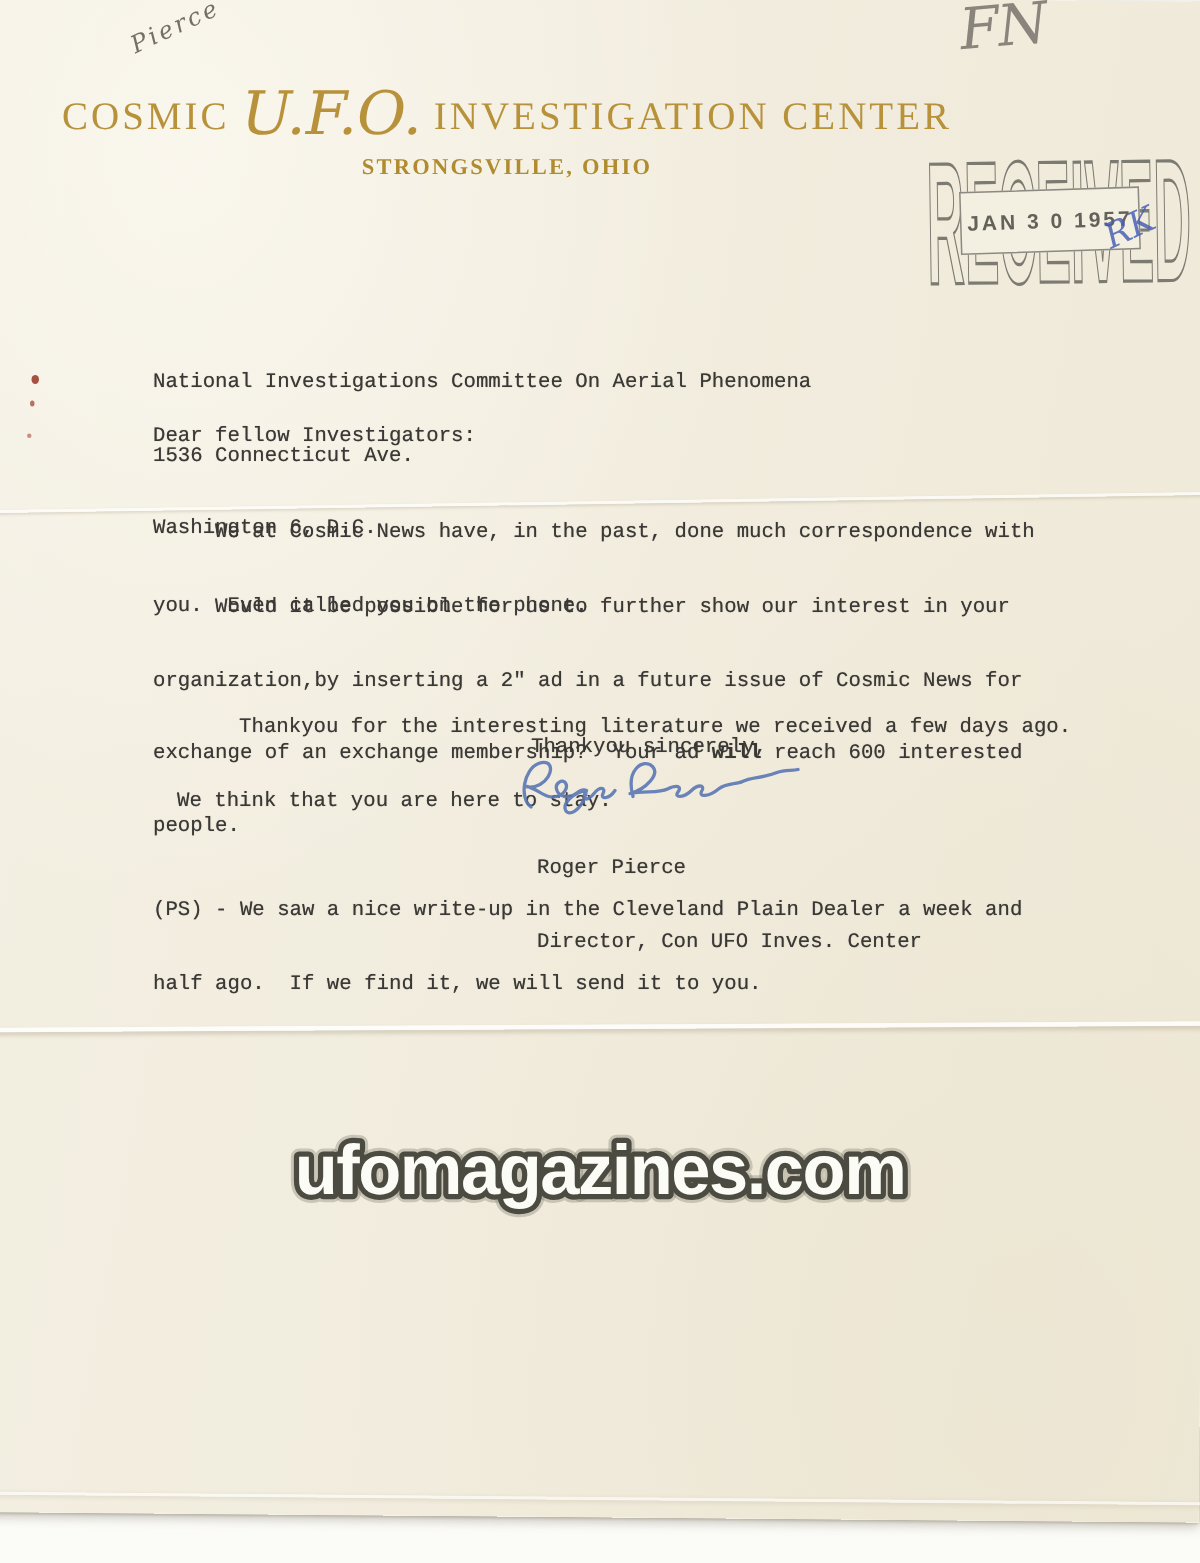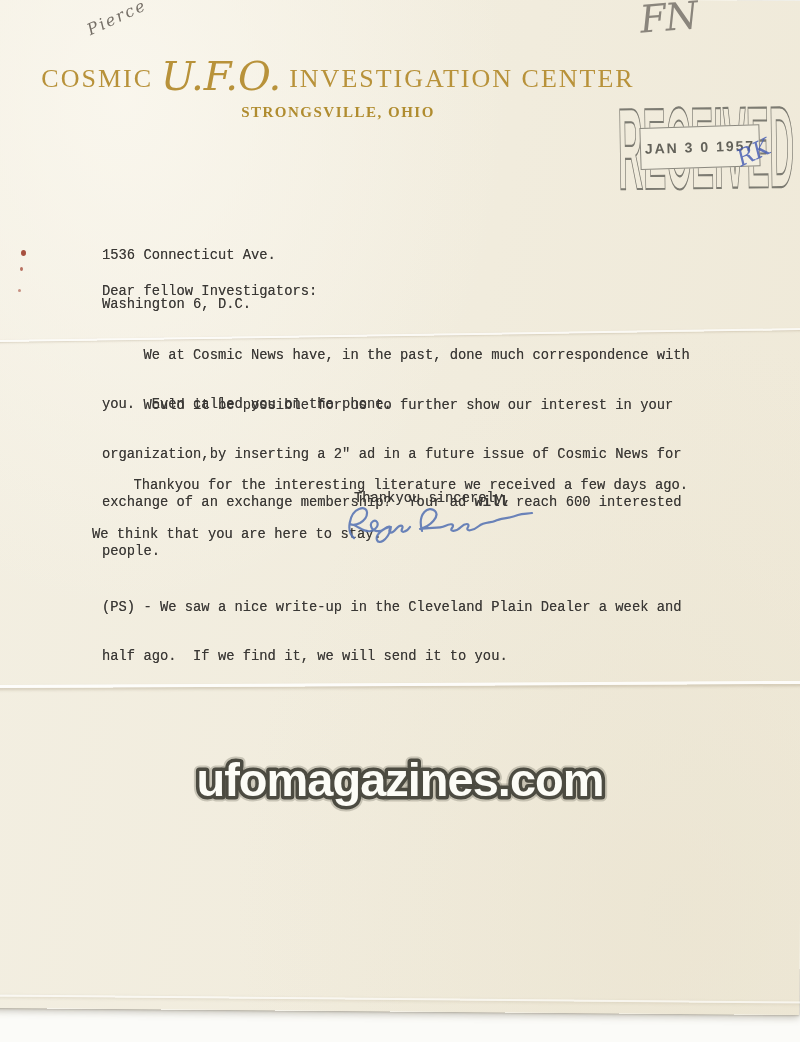--- a/index.html
+++ b/index.html
@@ -66,21 +66,21 @@
 
   
   .typed{position:absolute;font-family:"Liberation Mono",monospace;font-size:13.8px;
     line-height:16.15px;color:#3a3835;white-space:pre;
     text-shadow:0 0 0.5px rgba(58,56,53,0.65);}
   .typed .b{font-weight:bold;}
   .addr{left:102px;top:216px;}
   .salute{left:102px;top:284px;}
   .p1{left:102px;top:316px;}
   .p2{left:102px;top:366px;}
-  .p3{left:92px;top:446px;font-family:Liberation Mono, monospace;}
+  .p3{left:118px;top:446px;font-family:Liberation Mono, monospace;}
   .closing{left:354px;top:491px;}
   .signblock{left:358px;top:540px;}
   .ps{left:102px;top:568px;}
 
   
   .signature{position:absolute;left:342px;top:500px;width:195px;height:50px;}
 
   
   .watermark{position:absolute;left:170px;top:750px;width:460px;height:62px;}
 </style>
@@ -111,20 +111,21 @@
         <text x="2" y="43" font-family="Liberation Sans, sans-serif" font-weight="bold" font-size="58" textLength="176" lengthAdjust="spacingAndGlyphs" fill="none" stroke="#6c6b63" stroke-width="1.7" opacity="0.88" vector-effect="non-scaling-stroke">RECEIVED</text>
       </g>
     </svg>
     <div class="stamp-datebox">
       <span class="stamp-date">JAN 3 0 1957</span>
     </div>
     <span class="stamp-initials">RK</span>
   </div>
 
   <div class="typed addr">
+    <div>National Investigations Committee On Aerial Phenomena</div>
     <div>1536 Connecticut Ave.</div>
     <div>Washington 6, D.C.</div>
   </div>
 
   <div class="typed p1">
     <div>     We at Cosmic News have, in the past, done much correspondence with</div>
     <div>you.  Even called you on the phone.</div>
   </div>
 
   <div class="typed salute">Dear fellow Investigators:</div>
@@ -143,20 +144,24 @@
 
   <div class="typed closing">Thankyou sincerely,</div>
 
   <svg class="signature" viewBox="0 0 195 50">
     <g fill="none" stroke="#5b77b5" stroke-width="2.2" stroke-linecap="round" stroke-linejoin="round" opacity="0.9">
       <path d="M12 38 C4 32 7 13 17 9 C27 5 28 17 18 23 C14 25 10 25 8 24 C16 25 21 33 29 31 C34 30 37 25 35 22 C33 19 28 22 29 26 C30 31 37 33 42 29 C47 25 50 26 48 31 C45 40 37 45 35 40 C33 35 41 28 49 27 C45 33 49 35 54 29 C58 24 62 25 60 29 C58 33 64 33 68 27"></path>
       <path d="M80 31 C75 13 87 5 93 11 C98 16 89 26 78 29 C88 27 97 29 103 26 C109 23 113 24 110 28 C107 32 114 32 119 27 C123 23 128 23 126 27 C123 32 131 31 137 26 C142 22 149 23 153 21 C159 18 166 19 176 15 C181 13 186 14 190 13"></path>
     </g>
   </svg>
 
+  <div class="typed signblock">
+    <div>Roger Pierce</div>
+    <div>Director, Con UFO Inves. Center</div>
+  </div>
 
   <div class="typed ps">
     <div>(PS) - We saw a nice write-up in the Cleveland Plain Dealer a week and</div>
     <div>half ago.  If we find it, we will send it to you.</div>
   </div>
 
   <svg class="watermark" viewBox="0 0 460 62">
     <text x="230" y="46" text-anchor="middle" font-family="Liberation Sans, sans-serif" font-weight="bold" font-size="47" letter-spacing="-1" fill="none" stroke="rgba(125,122,108,0.35)" stroke-width="11" stroke-linejoin="round">ufomagazines.com</text>
     <text x="230" y="46" text-anchor="middle" font-family="Liberation Sans, sans-serif" font-weight="bold" font-size="47" letter-spacing="-1" fill="#fcfcf6" stroke="#4c4b41" stroke-width="7" paint-order="stroke" stroke-linejoin="round">ufomagazines.com</text>
   </svg>

